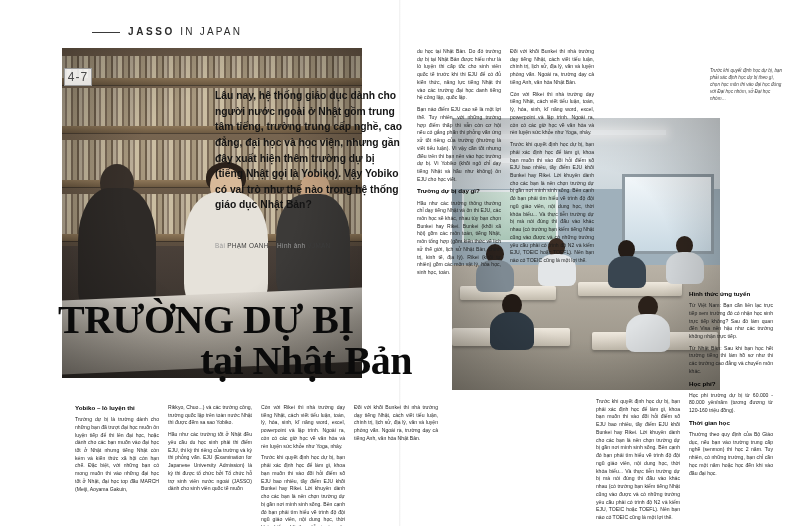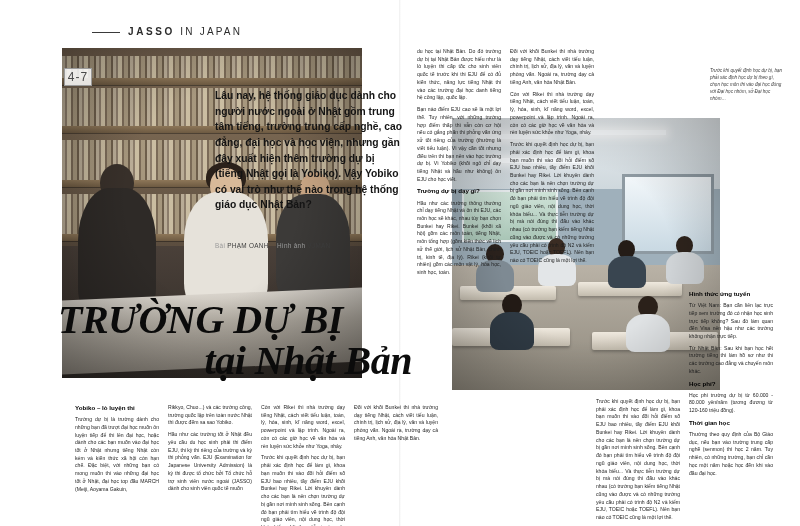--- a/index.html
+++ b/index.html
@@ -163,21 +163,20 @@
   .title {
     position: absolute;
     left: 58px; top: 300px;
     width: 360px;
     font-family: "Liberation Serif", serif;
     font-weight: 700;
     font-size: 40px;
     line-height: 1.02;
     color: #0b0b0b;
     letter-spacing: -0.5px;
-    font-style: italic;
   }
   .title .l1 { display:block; text-align:left; }
   .title .l2 { display:block; text-align:right; padding-right: 6px; }
 
   
   .col {
     position: absolute;
     font-size: 5.1px;
     line-height: 1.52;
     color: #1d1d1d;

